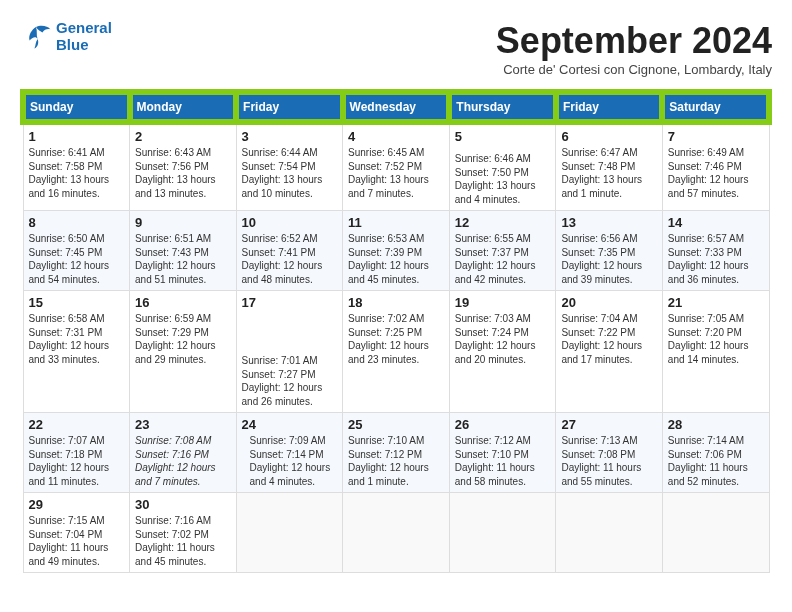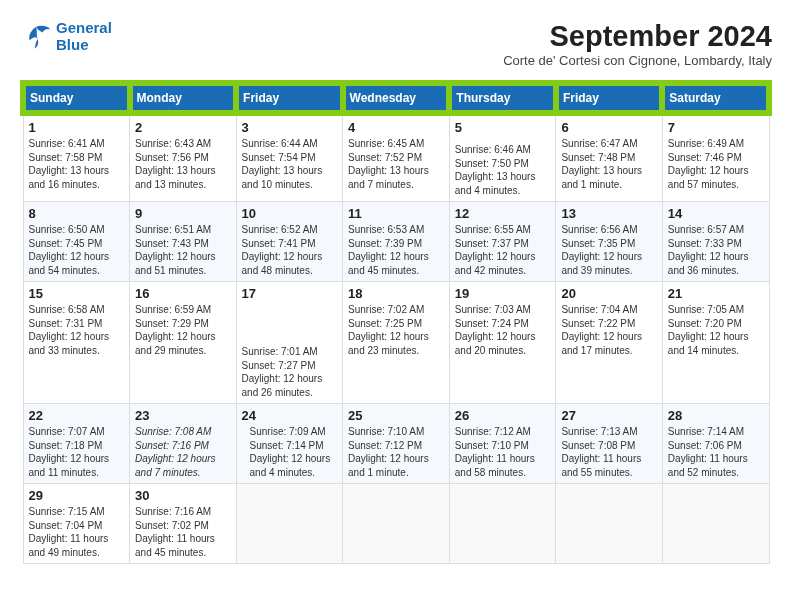--- a/index.html
+++ b/index.html
@@ -28,21 +28,21 @@
       line-height: 1.1;
     }
     .logo-text span {
       color: #1a6db5;
     }
     .logo-bird {
       width: 32px;
       height: 28px;
     }
     .month-title {
-      font-size: 29px;
+      font-size: 36px;
       font-weight: bold;
       color: #222;
       text-align: right;
     }
     .subtitle {
       text-align: right;
       font-size: 13px;
       color: #444;
       margin-bottom: 8px;
     }

